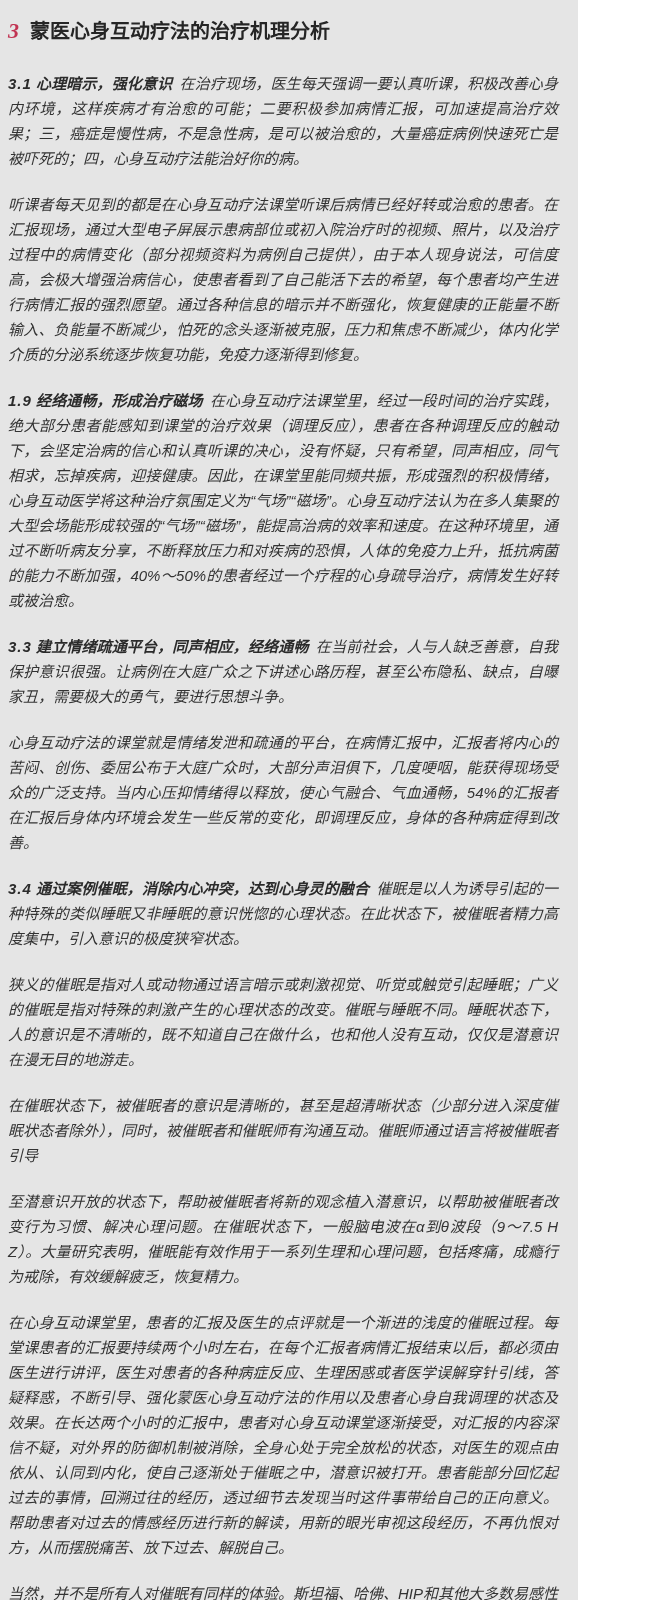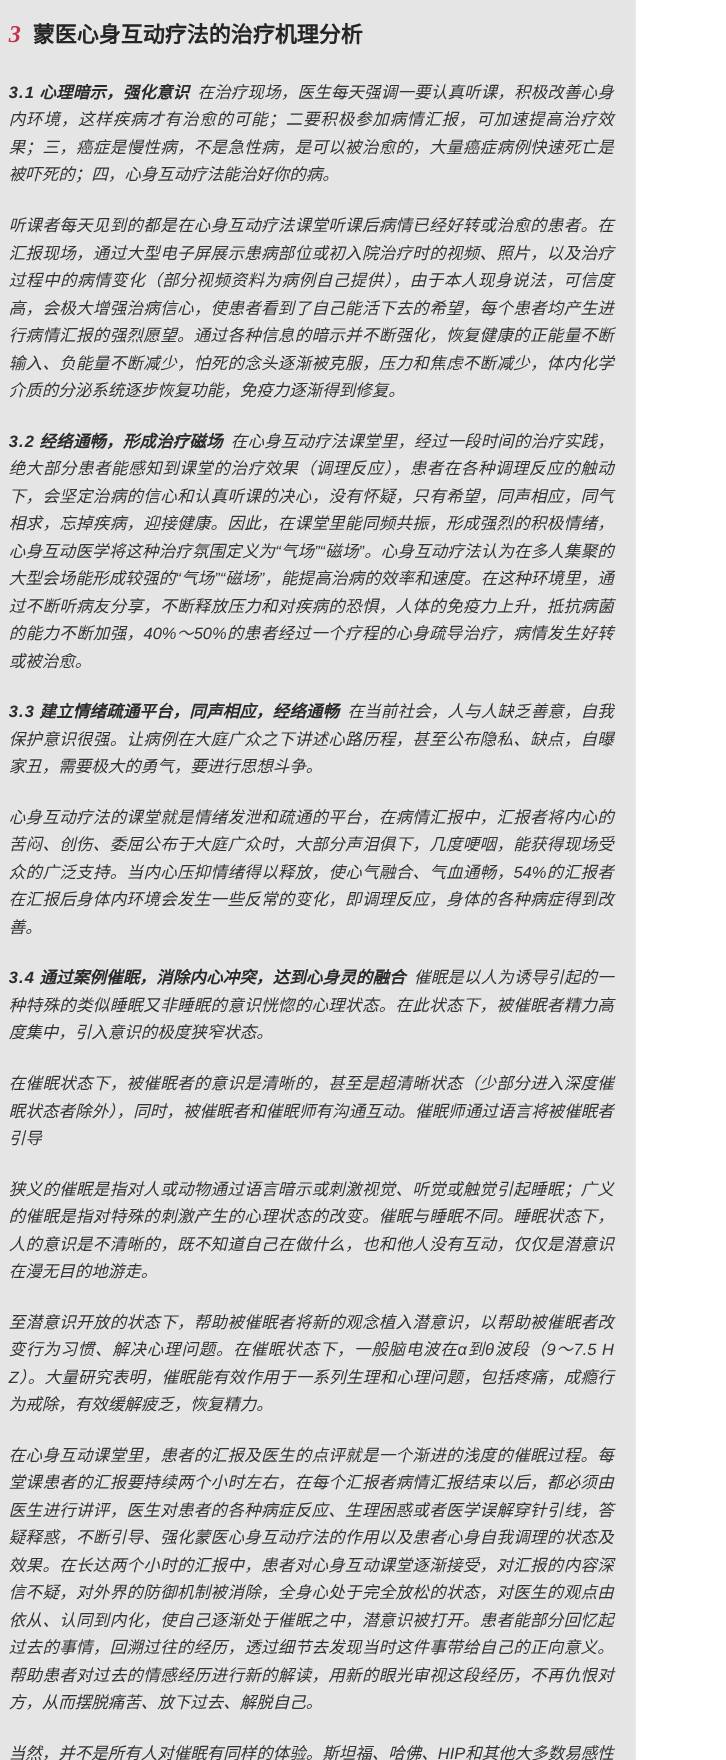--- a/index.html
+++ b/index.html
@@ -48,31 +48,31 @@
 <body>
 
 <div class="page" style="color: rgb(51, 51, 51);">
 
   <h1 class="chapter-heading"><span class="chapter-num" style="color: rgb(193, 51, 82);">3</span><span>蒙医心身互动疗法的治疗机理分析</span></h1>
 
   <p class="para"><b class="sec"><span class="sec-num">3.1</span><span>心理暗示，强化意识</span></b> <span>在治疗现场，医生每天强调一要认真听课，积极改善心身内环境，这样疾病才有治愈的可能；二要积极参加病情汇报，可加速提高治疗效果；三，癌症是慢性病，不是急性病，是可以被治愈的，大量癌症病例快速死亡是被吓死的；四，心身互动疗法能治好你的病。</span></p>
 
   <p class="para"><span>听课者每天见到的都是在心身互动疗法课堂听课后病情已经好转或治愈的患者。在汇报现场，通过大型电子屏展示患病部位或初入院治疗时的视频、照片，以及治疗过程中的病情变化（部分视频资料为病例自己提供），由于本人现身说法，可信度高，会极大增强治病信心，使患者看到了自己能活下去的希望，每个患者均产生进行病情汇报的强烈愿望。通过各种信息的暗示并不断强化，恢复健康的正能量不断输入、负能量不断减少，怕死的念头逐渐被克服，压力和焦虑不断减少，体内化学介质的分泌系统逐步恢复功能，免疫力逐渐得到修复。</span></p>
 
-  <p class="para"><b class="sec"><span class="sec-num">3.2</span><span>经络通畅，形成治疗磁场</span></b> <span>在心身互动疗法课堂里，经过一段时间的治疗实践，绝大部分患者能感知到课堂的治疗效果（调理反应），患者在各种调理反应的触动下，会坚定治病的信心和认真听课的决心，没有怀疑，只有希望，同声相应，同气相求，忘掉疾病，迎接健康。因此，在课堂里能同频共振，形成强烈的积极情绪，心身互动医学将这种治疗氛围定义为“气场”“磁场”。心身互动疗法认为在多人集聚的大型会场能形成较强的“气场”“磁场”，能提高治病的效率和速度。在这种环境里，通过不断听病友分享，不断释放压力和对疾病的恐惧，人体的免疫力上升，抵抗病菌的能力不断加强，40%～50%的患者经过一个疗程的心身疏导治疗，病情发生好转或被治愈。</span></p>
+  <p class="para"><b class="sec"><span class="sec-num">1.9</span><span>经络通畅，形成治疗磁场</span></b> <span>在心身互动疗法课堂里，经过一段时间的治疗实践，绝大部分患者能感知到课堂的治疗效果（调理反应），患者在各种调理反应的触动下，会坚定治病的信心和认真听课的决心，没有怀疑，只有希望，同声相应，同气相求，忘掉疾病，迎接健康。因此，在课堂里能同频共振，形成强烈的积极情绪，心身互动医学将这种治疗氛围定义为“气场”“磁场”。心身互动疗法认为在多人集聚的大型会场能形成较强的“气场”“磁场”，能提高治病的效率和速度。在这种环境里，通过不断听病友分享，不断释放压力和对疾病的恐惧，人体的免疫力上升，抵抗病菌的能力不断加强，40%～50%的患者经过一个疗程的心身疏导治疗，病情发生好转或被治愈。</span></p>
 
   <p class="para"><b class="sec"><span class="sec-num">3.3</span><span>建立情绪疏通平台，同声相应，经络通畅</span></b> <span>在当前社会，人与人缺乏善意，自我保护意识很强。让病例在大庭广众之下讲述心路历程，甚至公布隐私、缺点，自曝家丑，需要极大的勇气，要进行思想斗争。</span></p>
 
   <p class="para"><span>心身互动疗法的课堂就是情绪发泄和疏通的平台，在病情汇报中，汇报者将内心的苦闷、创伤、委屈公布于大庭广众时，大部分声泪俱下，几度哽咽，能获得现场受众的广泛支持。当内心压抑情绪得以释放，使心气融合、气血通畅，54%的汇报者在汇报后身体内环境会发生一些反常的变化，即调理反应，身体的各种病症得到改善。</span></p>
 
   <p class="para"><b class="sec"><span class="sec-num">3.4</span><span>通过案例催眠，消除内心冲突，达到心身灵的融合</span></b> <span>催眠是以人为诱导引起的一种特殊的类似睡眠又非睡眠的意识恍惚的心理状态。在此状态下，被催眠者精力高度集中，引入意识的极度狭窄状态。</span></p>
 
+  <p class="para"><span>狭义的催眠是指对人或动物通过语言暗示或刺激视觉、听觉或触觉引起睡眠；广义的催眠是指对特殊的刺激产生的心理状态的改变。催眠与睡眠不同。睡眠状态下，人的意识是不清晰的，既不知道自己在做什么，也和他人没有互动，仅仅是潜意识在漫无目的地游走。</span></p>
+
   <p class="para"><span>在催眠状态下，被催眠者的意识是清晰的，甚至是超清晰状态（少部分进入深度催眠状态者除外），同时，被催眠者和催眠师有沟通互动。催眠师通过语言将被催眠者引导</span></p>
-
-  <p class="para"><span>狭义的催眠是指对人或动物通过语言暗示或刺激视觉、听觉或触觉引起睡眠；广义的催眠是指对特殊的刺激产生的心理状态的改变。催眠与睡眠不同。睡眠状态下，人的意识是不清晰的，既不知道自己在做什么，也和他人没有互动，仅仅是潜意识在漫无目的地游走。</span></p>
 
   <p class="para"><span>至潜意识开放的状态下，帮助被催眠者将新的观念植入潜意识，以帮助被催眠者改变行为习惯、解决心理问题。在催眠状态下，一般脑电波在α到θ波段（9～7.5 HZ）。大量研究表明，催眠能有效作用于一系列生理和心理问题，包括疼痛，成瘾行为戒除，有效缓解疲乏，恢复精力。</span></p>
 
   <p class="para"><span>在心身互动课堂里，患者的汇报及医生的点评就是一个渐进的浅度的催眠过程。每堂课患者的汇报要持续两个小时左右，在每个汇报者病情汇报结束以后，都必须由医生进行讲评，医生对患者的各种病症反应、生理困惑或者医学误解穿针引线，答疑释惑，不断引导、强化蒙医心身互动疗法的作用以及患者心身自我调理的状态及效果。在长达两个小时的汇报中，患者对心身互动课堂逐渐接受，对汇报的内容深信不疑，对外界的防御机制被消除，全身心处于完全放松的状态，对医生的观点由依从、认同到内化，使自己逐渐处于催眠之中，潜意识被打开。患者能部分回忆起过去的事情，回溯过往的经历，透过细节去发现当时这件事带给自己的正向意义。帮助患者对过去的情感经历进行新的解读，用新的眼光审视这段经历，不再仇恨对方，从而摆脱痛苦、放下过去、解脱自己。</span></p>
 
   <p class="para"><span>当然，并不是所有人对催眠有同样的体验。斯坦福、哈佛、HIP和其他大多数易感性量表评估了个体的易感性，大约80%的人口是中等易感性，10%是高易感性，10%是低易感性，也就是不易被催眠。总的来说，除了10%～20%的人完全不易被催眠，剩下的人理论上都是可以被催眠的，只是难易程度有所不同。因此，在同一堂课，不同患者的体验各不相同。</span></p>
 
 </div>
 
 </body></html>

